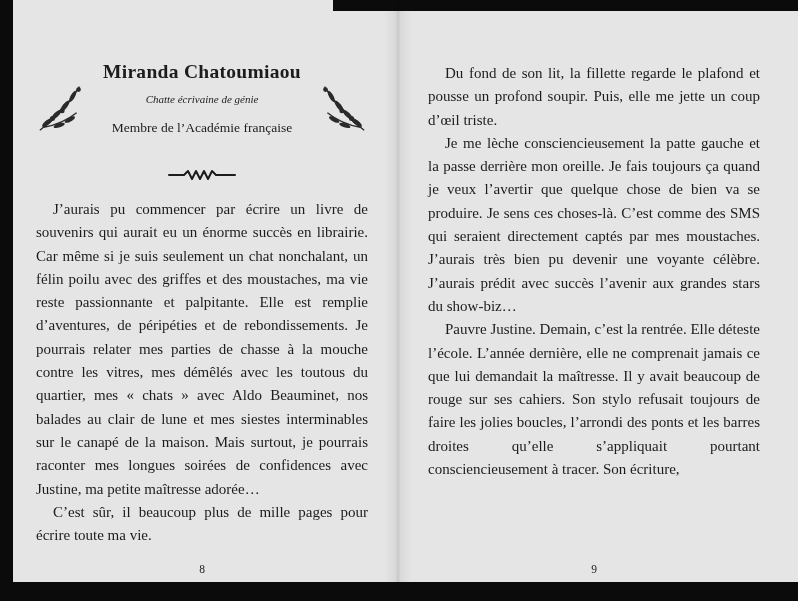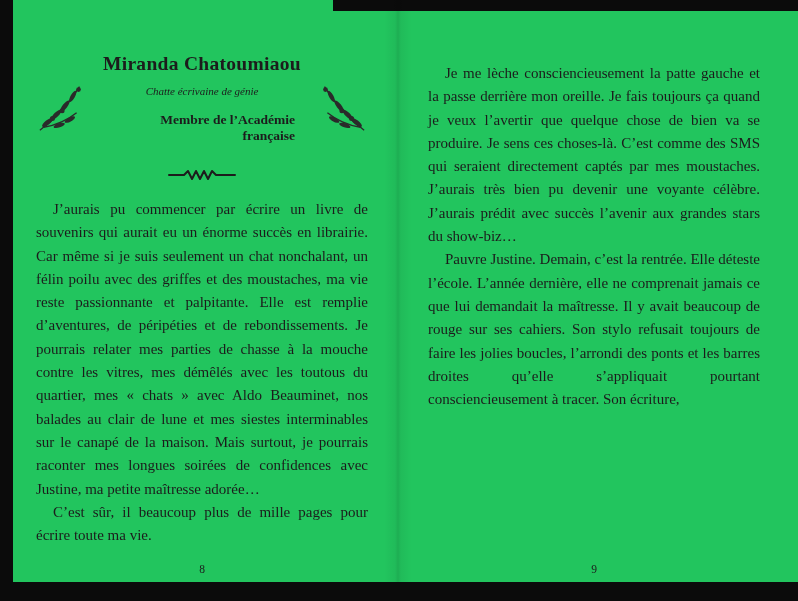--- a/index.html
+++ b/index.html
@@ -1,18 +1,18 @@
 <!DOCTYPE html>
 <html lang="fr"><head>
 <meta charset="utf-8">
 <style>
   html,body{margin:0;padding:0;background:#000;}
   .scene{
     position:relative;width:798px;height:601px;overflow:hidden;
-    background:#22c55e;
+    background:#e5e5e5;
     font-family:"Liberation Serif","DejaVu Serif",serif;
     color:#1c1c1c;
   }
   
   .strip{position:absolute;background:#0b0b0b;}
   .strip-left{left:0;top:0;width:13px;height:601px;}
   .strip-bottom{left:0;top:582px;width:798px;height:19px;}
   .strip-top-right{left:333px;top:0;width:465px;height:11px;}
   
   .gutter{
@@ -23,21 +23,21 @@
   .page-left{left:36px;width:332px;}
   .page-right{left:428px;width:332px;}
 
   .chapter-head{margin-top:60px;height:92px;display:flex;align-items:center;}
   .branch{flex:0 0 58px;height:60px;}
   .branch svg{display:block;}
   .branch-right svg{transform:scaleX(-1);}
   .head-center{flex:1;text-align:center;}
   .title{font-size:19.5px;font-weight:700;margin:0 0 10px;letter-spacing:0.3px;}
   .subtitle{font-style:italic;font-size:11px;margin:0 0 13px;}
-  .affiliation{font-size:13.5px;font-weight:700;margin:15px;text-align:right;}
+  .affiliation{font-size:13.5px;font-weight:400;margin:15px;}
 
   .divider{text-align:center;margin:16px 0 16px;height:14px;}
 
   .body p{
     margin:0;font-size:15px;line-height:23.3px;
     text-align:justify;text-indent:17px;
   }
   .pagenum{
     position:absolute;left:0;top:563px;width:100%;
     text-align:center;font-size:11.5px;
@@ -112,19 +112,20 @@
     <div class="body">
       <p>J’aurais pu commencer par écrire un livre de souvenirs qui aurait eu un énorme succès en librairie. Car même si je suis seulement un chat nonchalant, un félin poilu avec des griffes et des moustaches, ma vie reste passionnante et palpitante. Elle est remplie d’aventures, de péripéties et de rebondissements. Je pourrais relater mes parties de chasse à la mouche contre les vitres, mes démêlés avec les toutous du quartier, mes « chats » avec Aldo Beauminet, nos balades au clair de lune et mes siestes interminables sur le canapé de la maison. Mais surtout, je pourrais raconter mes longues soirées de confidences avec Justine, ma petite maîtresse adorée…</p>
       <p>C’est sûr, il beaucoup plus de mille pages pour écrire toute ma vie.</p>
     </div>
 
     <div class="pagenum">8</div>
   </div>
 
   <div class="page page-right">
     <div class="body" style="margin-top:62px;">
+      <p>Du fond de son lit, la fillette regarde le plafond et pousse un profond soupir. Puis, elle me jette un coup d’œil triste.</p>
       <p>Je me lèche consciencieusement la patte gauche et la passe derrière mon oreille. Je fais toujours ça quand je veux l’avertir que quelque chose de bien va se produire. Je sens ces choses-là. C’est comme des SMS qui seraient directement captés par mes moustaches. J’aurais très bien pu devenir une voyante célèbre. J’aurais prédit avec succès l’avenir aux grandes stars du show-biz…</p>
       <p>Pauvre Justine. Demain, c’est la rentrée. Elle déteste l’école. L’année dernière, elle ne comprenait jamais ce que lui demandait la maîtresse. Il y avait beaucoup de rouge sur ses cahiers. Son stylo refusait toujours de faire les jolies boucles, l’arrondi des ponts et les barres droites qu’elle s’appliquait pourtant consciencieusement à tracer. Son écriture,</p>
     </div>
     <div class="pagenum">9</div>
   </div>
 
 </div>
 
 </body></html>

